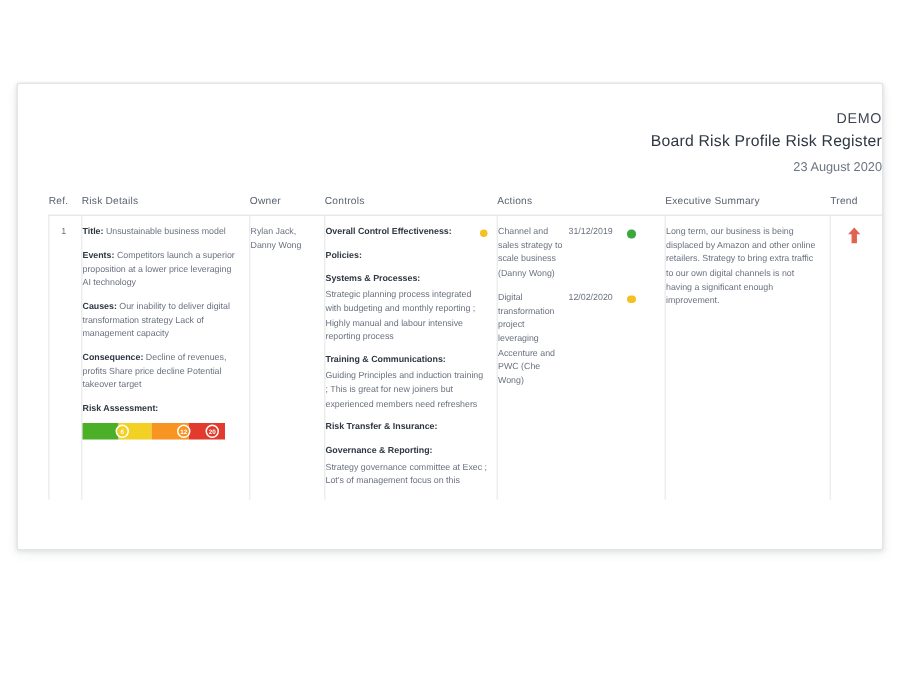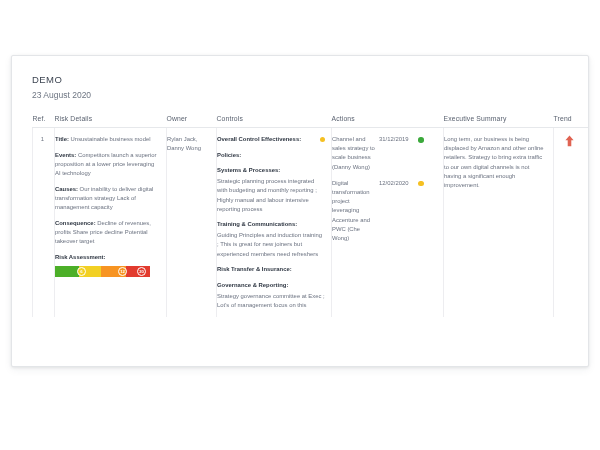--- a/index.html
+++ b/index.html
@@ -15,21 +15,21 @@
     position: absolute;
     left: 11px; top: 55px;
     width: 578px; height: 312px;
     background: #ffffff;
     border: 1px solid #e3e5e8;
     border-radius: 2px;
     box-shadow: 0 1px 3px rgba(40,45,60,0.10), 0 3px 8px rgba(40,45,60,0.06);
     overflow: hidden;
   }
 
-  .card-head { padding: 17px 0 0 20px; }
+  .card-head { padding: 17px 0 0 20px; text-align: right; }
   .demo-label {
     font-size: 9.5px; color: #3d4552; letter-spacing: 0.45px;
     line-height: 13px;
   }
   .doc-title {
     font-size: 10.5px; color: #2f3743; letter-spacing: 0.15px;
     line-height: 15px; margin-top: 1px;
   }
   .doc-date {
     font-size: 8.5px; color: #6d7582; line-height: 13px; margin-top: 3px;
@@ -117,20 +117,21 @@
   .trend-arrow { display: inline-block; }
 </style>
 </head>
 <body>
 
 <div class="page">
   <div class="card">
 
     <div class="card-head">
       <div class="demo-label">DEMO</div>
+      <div class="doc-title">Board Risk Profile Risk Register</div>
       <div class="doc-date">23 August 2020</div>
     </div>
 
     <table class="register">
       <colgroup>
         <col class="col-ref">
           <col class="col-risk">
           <col class="col-owner">
         <col class="col-controls">
           <col class="col-actions">

